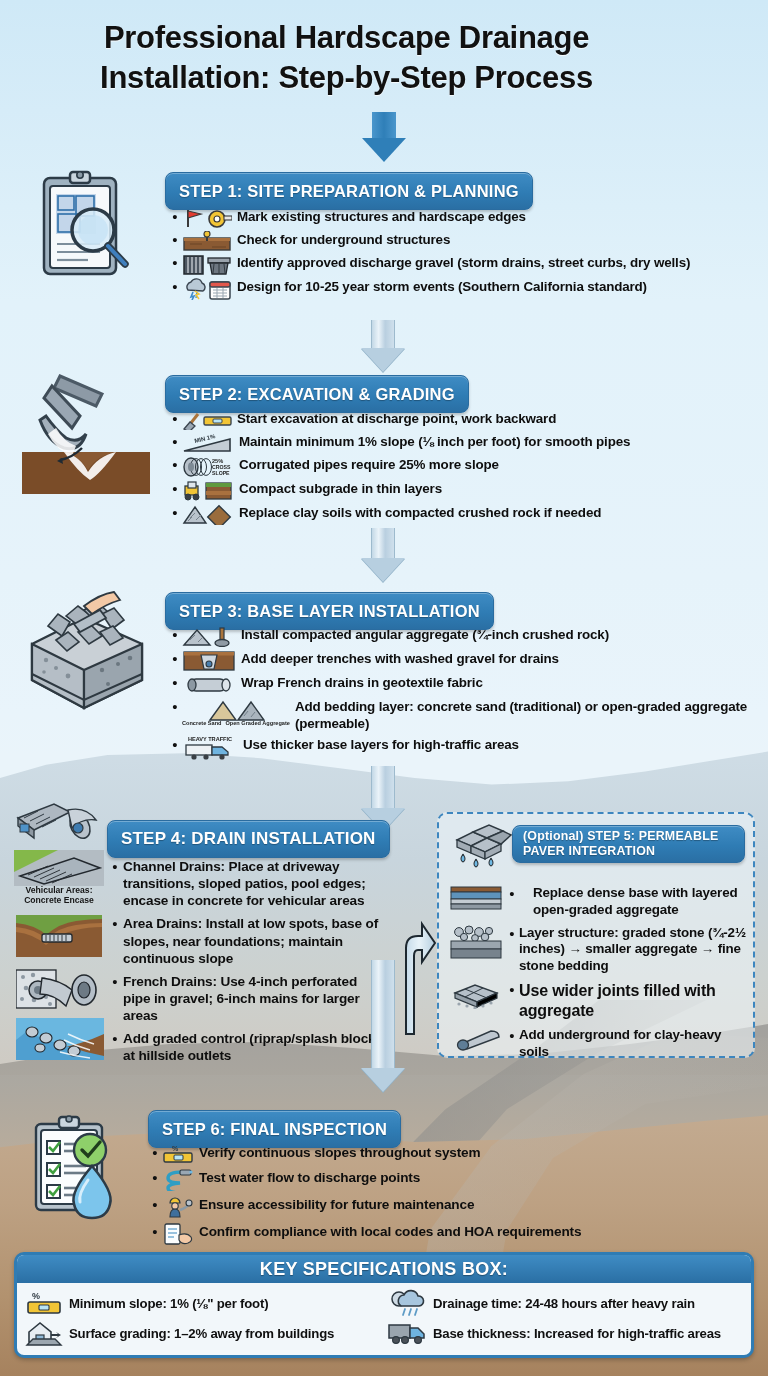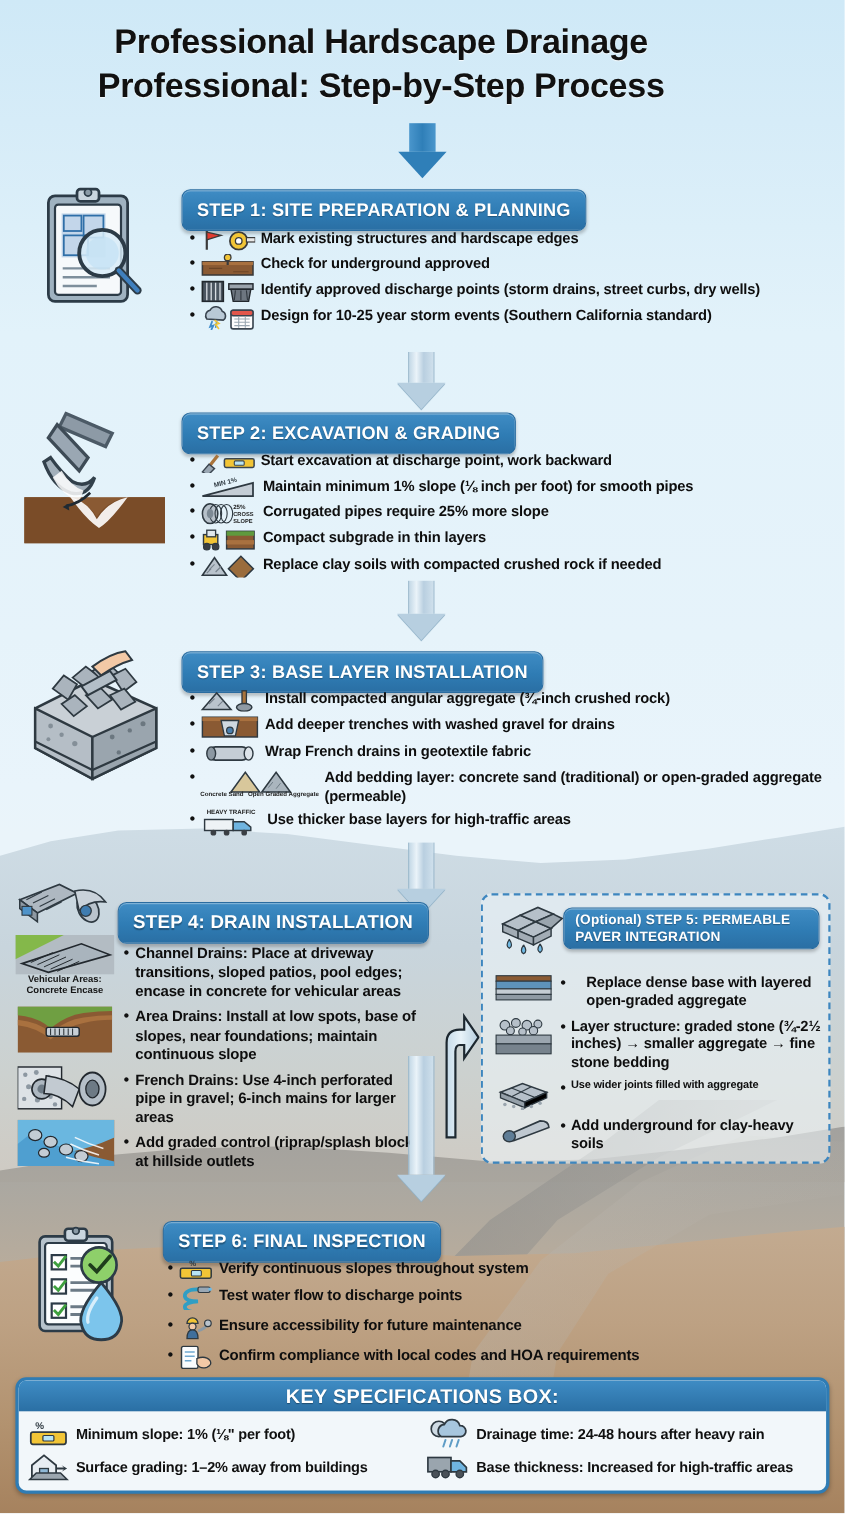--- a/index.html
+++ b/index.html
@@ -175,21 +175,21 @@
 <div id="page">
 
   <div class="bg-layer band-blue-grey"></div>
   <div class="bg-layer band-grey"></div>
   <div class="bg-layer river"></div>
   <div class="bg-layer band-brown"></div>
   <div class="bg-layer river2"></div>
 
   <div class="title">
     <span>Professional Hardscape Drainage</span>
-    <span class="l2">Professional: Step-by-Step Process</span>
+    <span class="l2">Installation: Step-by-Step Process</span>
   </div>
 
   <div class="arr solid" style="left:362px; top:112px;">
     <div class="shaft" style="height:26px;"></div>
       <div class="head"></div>
   </div>
 
   <div class="illus" style="left:30px; top:168px;">
     <svg width="110" height="120" viewBox="0 0 110 120">
       <rect x="14" y="10" width="72" height="96" rx="6" fill="#9fb2c0" stroke="#2c3b47" stroke-width="2.5"></rect>
@@ -241,21 +241,21 @@
           <rect x="2" y="7" width="46" height="12" fill="#8a5a33" stroke="#3a3a3a" stroke-width="1.4"></rect>
           <rect x="2" y="7" width="46" height="3" fill="#a9713f"></rect>
           <line x1="25" y1="1" x2="25" y2="10" stroke="#3a3a3a" stroke-width="2"></line>
           <circle cx="25" cy="3" r="3" fill="#f2c536" stroke="#3a3a3a" stroke-width="1.2"></circle>
           <g stroke="#6b4526" stroke-width="1">
               <line x1="8" y1="13" x2="20" y2="13"></line>
               <line x1="30" y1="16" x2="44" y2="16"></line>
             </g>
         </svg>
       </div>
-      <div class="tx">Check for underground approved</div>
+      <div class="tx">Check for underground structures</div>
     </div>
     <div class="bullet">
       <div class="dot">•</div>
       <div class="ic">
         <svg width="50" height="21" viewBox="0 0 50 21">
           <g>
             <rect x="2" y="2" width="19" height="18" fill="#4b5560" stroke="#22282e" stroke-width="1.5"></rect>
             <g stroke="#d8dde2" stroke-width="1.2">
                 <line x1="6" y1="3" x2="6" y2="19"></line>
                 <line x1="10" y1="3" x2="10" y2="19"></line>
@@ -267,21 +267,21 @@
             <rect x="26" y="4" width="22" height="5" fill="#9aa3ac" stroke="#22282e" stroke-width="1.3"></rect>
             <path d="M28 9 L46 9 L44 20 L30 20 Z" fill="#6d7680" stroke="#22282e" stroke-width="1.3"></path>
             <g stroke="#30383f" stroke-width="1">
                 <line x1="32" y1="10" x2="31" y2="19"></line>
                 <line x1="37" y1="10" x2="37" y2="19"></line>
                 <line x1="42" y1="10" x2="43" y2="19"></line>
               </g>
           </g>
         </svg>
       </div>
-      <div class="tx">Identify approved discharge points (storm drains, street curbs, dry wells)</div>
+      <div class="tx">Identify approved discharge gravel (storm drains, street curbs, dry wells)</div>
     </div>
     <div class="bullet">
       <div class="dot">•</div>
       <div class="ic">
         <svg width="50" height="22" viewBox="0 0 50 22">
           <g>
             <path d="M6 12 a5 5 0 0 1 3-8 a6 6 0 0 1 11 1 a4.5 4.5 0 0 1 1 8 Z" fill="#b9c9d6" stroke="#3a4550" stroke-width="1.4"></path>
             <path d="M11 14 l-2 5 l3 -1 l-2 4" stroke="#3f8ccb" stroke-width="1.6" fill="none"></path>
             <path d="M15 14 l-1 6" stroke="#3f8ccb" stroke-width="1.4"></path>
             <path d="M13 13 l4 3 l-3 1 l3 4" stroke="#f2c536" stroke-width="1.5" fill="none"></path>
@@ -741,21 +741,21 @@
           <g fill="#9aa5ae">
               <circle cx="10" cy="23" r="1.6"></circle>
               <circle cx="18" cy="25" r="1.6"></circle>
               <circle cx="26" cy="27" r="1.6"></circle>
               <circle cx="34" cy="25" r="1.6"></circle>
               <circle cx="42" cy="22" r="1.6"></circle>
             </g>
         </svg>
       </div>
       <div class="dot">•</div>
-      <div class="tx" style="font-size:10px; line-height:1.25; margin-left:2px;">Use wider joints filled with aggregate</div>
+      <div class="tx" style="font-size:16px; line-height:1.25; margin-left:2px;">Use wider joints filled with aggregate</div>
     </div>
     <div class="bullet">
       <div class="ic" style="margin:0 4px 0 0;">
         <svg width="54" height="24" viewBox="0 0 54 24">
           <path d="M10 18 L42 4 q8 0 8 6 L18 22 q-8 0 -8 -4 Z" fill="#bfc8d0" stroke="#2e3941" stroke-width="1.5"></path>
           <ellipse cx="14" cy="18" rx="5.5" ry="5" fill="#5f7d96" stroke="#2e3941" stroke-width="1.3"></ellipse>
         </svg>
       </div>
       <div class="dot">•</div>
       <div class="tx" style="font-size:13.4px; line-height:1.25; margin-left:2px;">Add underground for clay-heavy soils</div>

